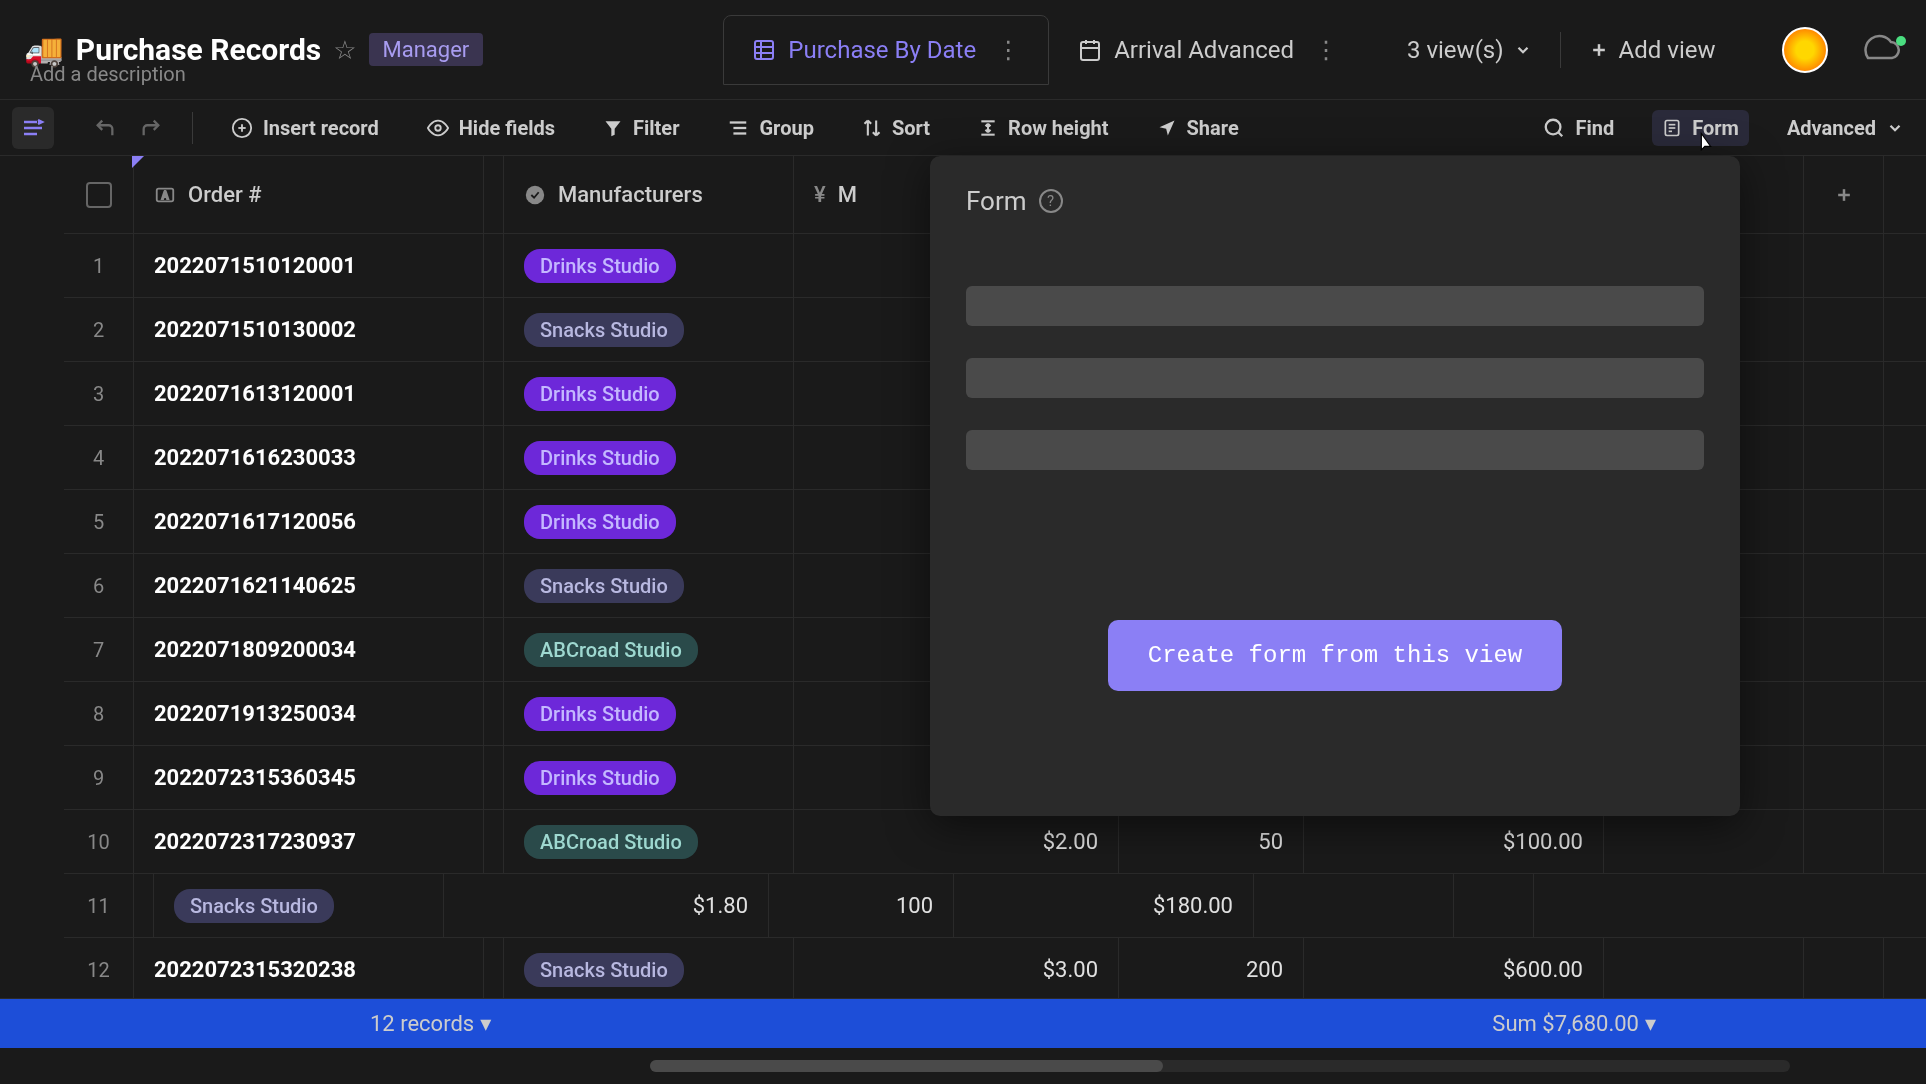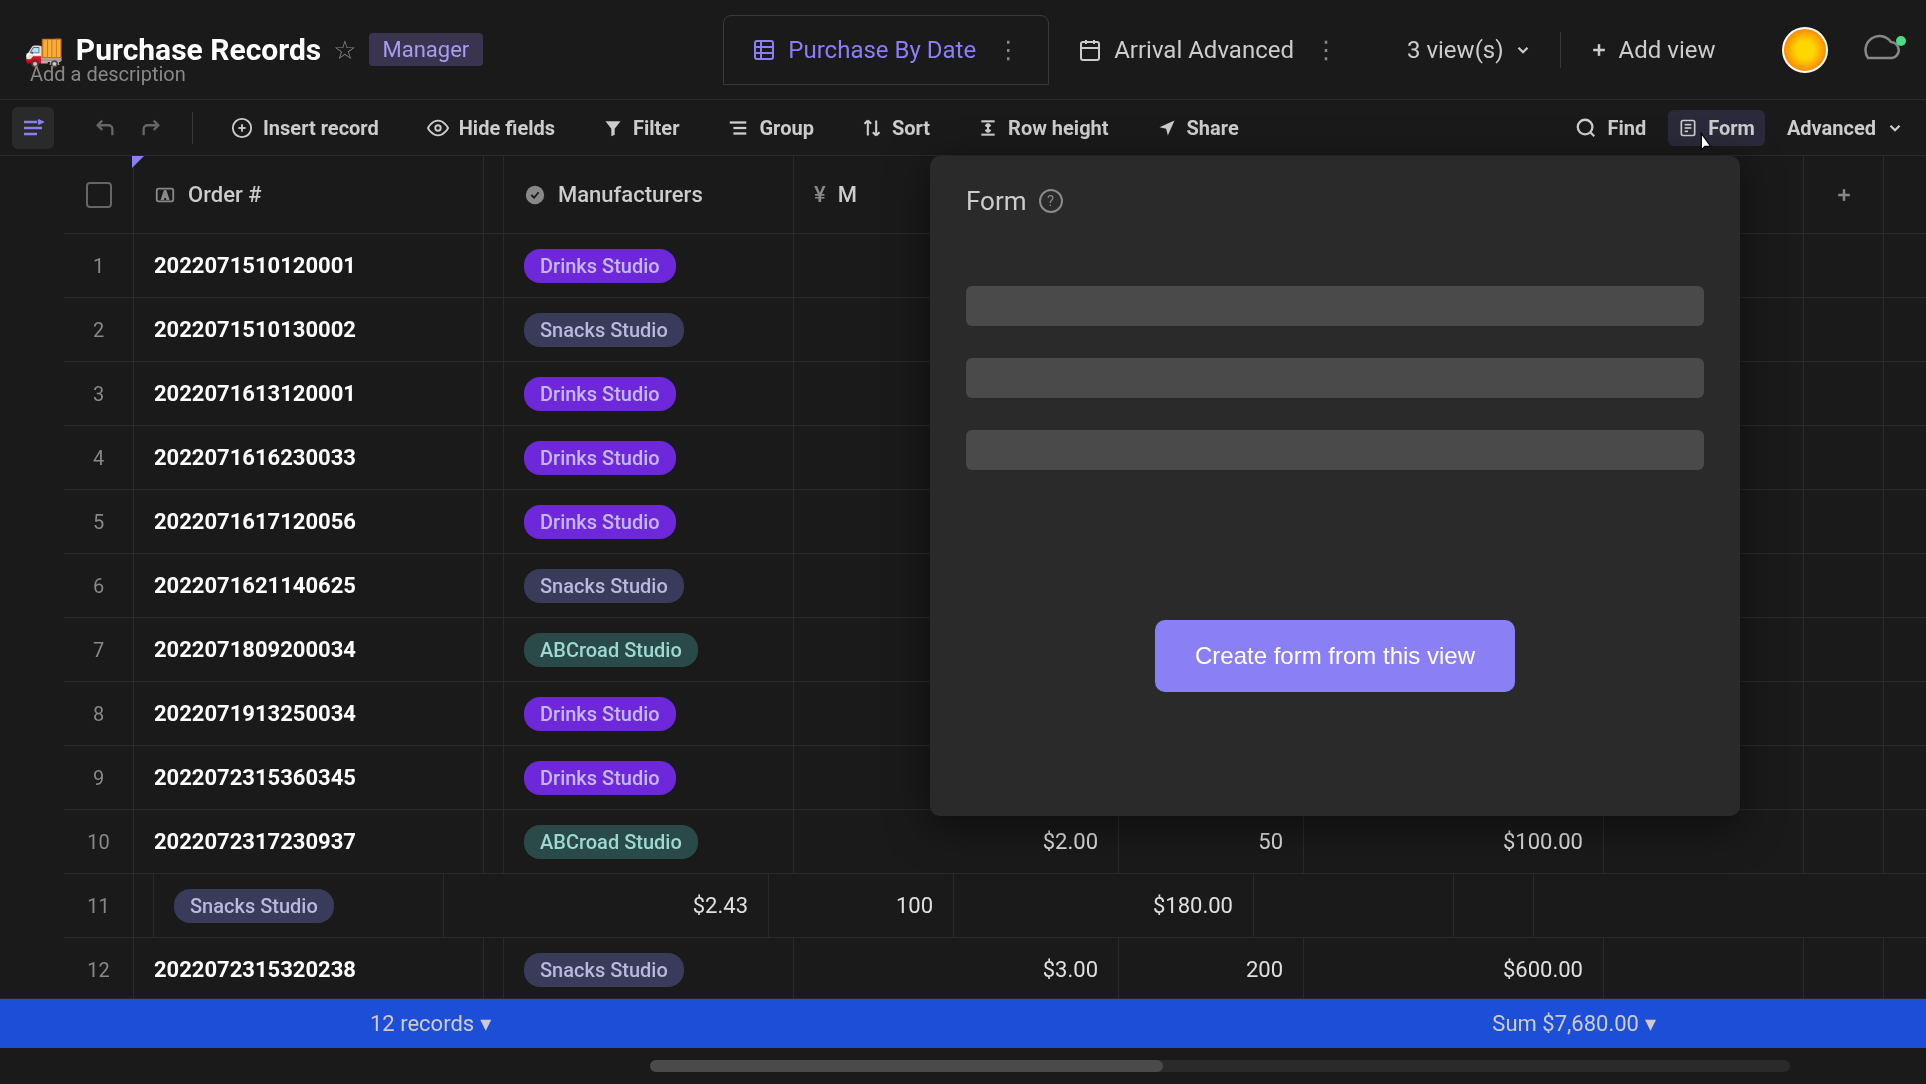--- a/index.html
+++ b/index.html
@@ -120,21 +120,21 @@
 .history-btns { display: flex; gap: 20px; margin-left: 10px; }
 .history-btn { color: #666; font-size: 22px; cursor: pointer; }
 .tool-divider { width: 1px; height: 32px; background: #3a3a3a; }
 .tool-btn {
   display: flex; align-items: center; gap: 10px;
   color: #ccc; font-size: 20px; cursor: pointer;
   padding: 6px 10px; border-radius: 6px; font-weight: bold;
 }
 .tool-btn.active { background: #2a2a3a; color: #ccc; }
 .tool-icon { font-size: 20px; }
-.toolbar-right { margin-left: auto; display: flex; gap: 12px; align-items: flex-start; }
+.toolbar-right { margin-left: auto; display: flex; gap: 28px; align-items: flex-start; }
 
 
 .table-container {
   position: relative;
   overflow: hidden;
   height: calc(100% - 100px - 56px - 50px);
 }
 .table {
   display: flex;
   flex-direction: column;
@@ -222,20 +222,21 @@
 .form-create-btn {
   display: block;
   margin: 150px auto 0;
   padding: 22px 40px;
   background: #8b7ff5;
   color: #fff;
   font-size: 24px;
   border: none;
   border-radius: 10px;
   cursor: pointer;
+  font-family: Liberation Mono, monospace;
 }
 
 
 .footer {
   position: absolute;
   bottom: 36px;
   left: 0; right: 0;
   height: 50px;
   display: flex;
   align-items: center;
@@ -649,21 +650,21 @@
           <div class="cell cell-total">$100.00</div>
           <div class="cell cell-blank"></div>
           <div class="cell cell-add"></div>
         </div>
         <div class="table-row">
           <div class="cell cell-rownum">11</div>
           <div class="cell cell-expand-col"></div>
           <div class="cell cell-manufacturer">
             <span class="tag tag-snacks">Snacks Studio</span>
           </div>
-          <div class="cell cell-price">$2.43</div>
+          <div class="cell cell-price">$1.80</div>
           <div class="cell cell-qty">100</div>
           <div class="cell cell-total">$180.00</div>
           <div class="cell cell-blank"></div>
           <div class="cell cell-add"></div>
         </div>
         <div class="table-row">
           <div class="cell cell-rownum">12</div>
           <div class="cell cell-order">2022072315320238</div>
           <div class="cell cell-expand-col"></div>
           <div class="cell cell-manufacturer">

